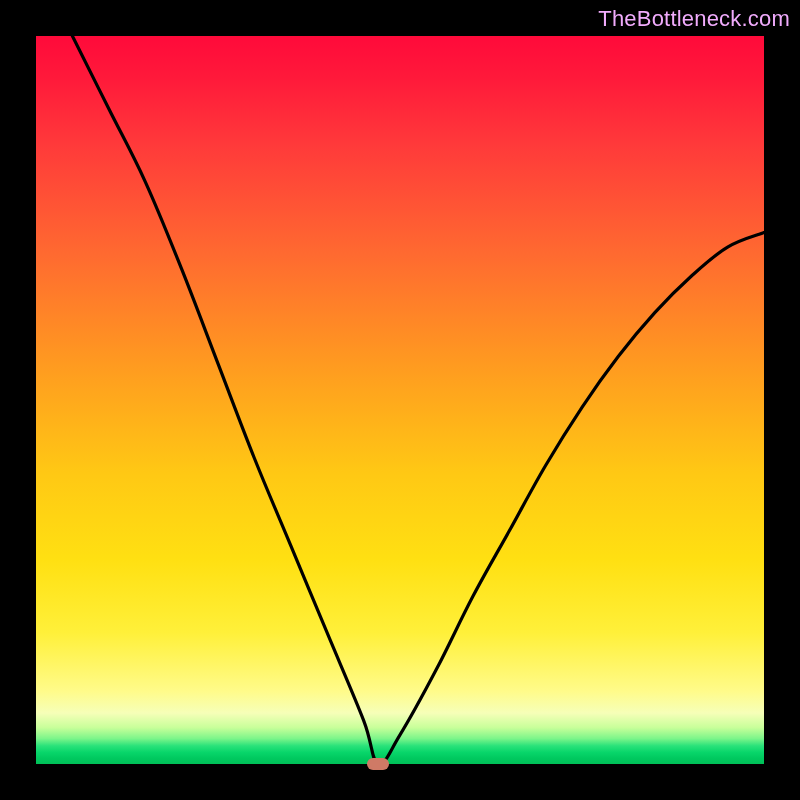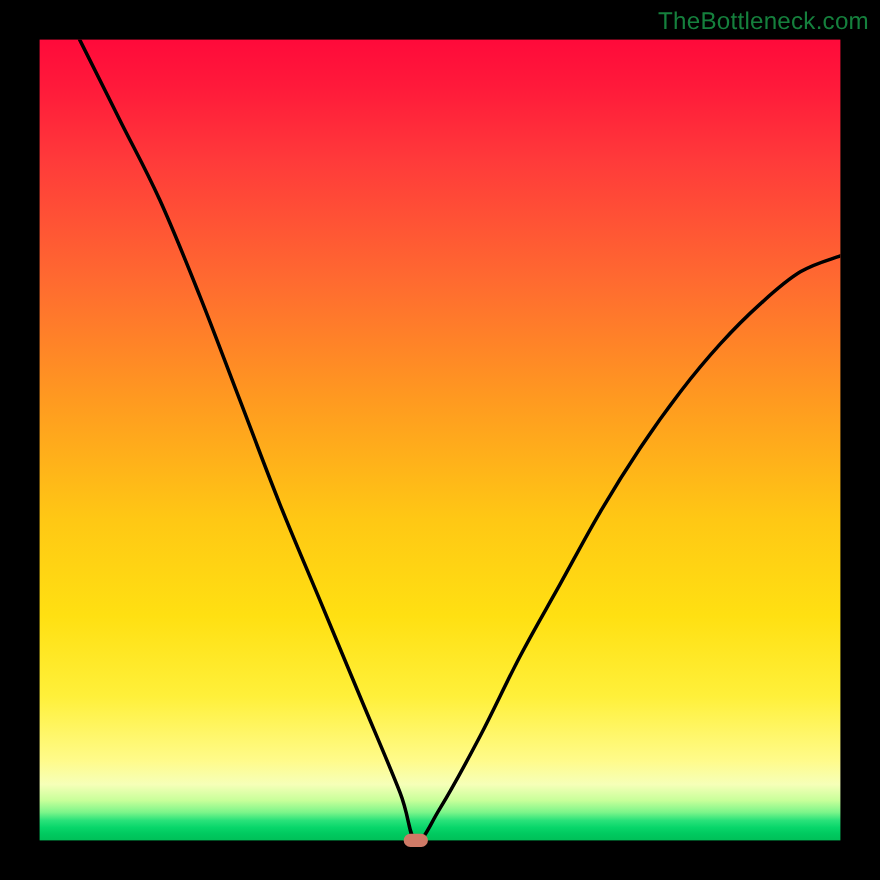--- a/index.html
+++ b/index.html
@@ -41,21 +41,21 @@
       #2ae27a 97.5%,
       #08d66a 98.4%,
       #00c95f 99.2%,
       #00c058 100%
     );
   }
   .watermark {
     position: absolute;
     top: 6px;
     right: 10px;
-    color: #15803d;
+    color: #f0abfc;
     font-size: 22px;
     font-weight: 500;
     letter-spacing: 0.2px;
     user-select: none;
   }
   svg.curve {
     position: absolute;
     left: 0;
     top: 0;
     width: 728px;

